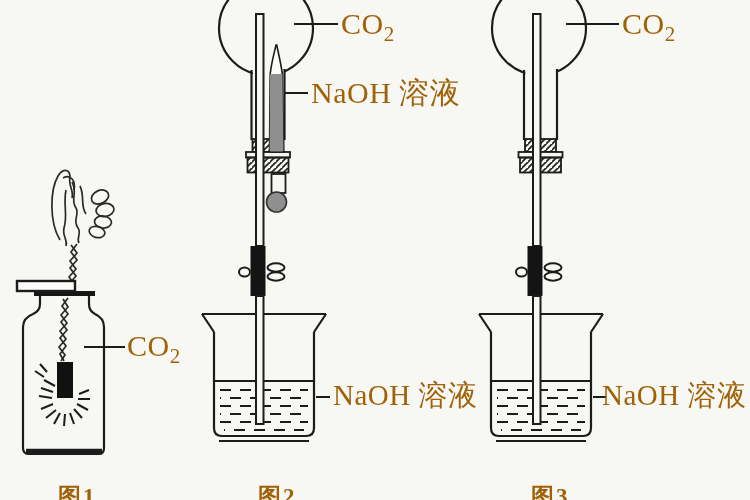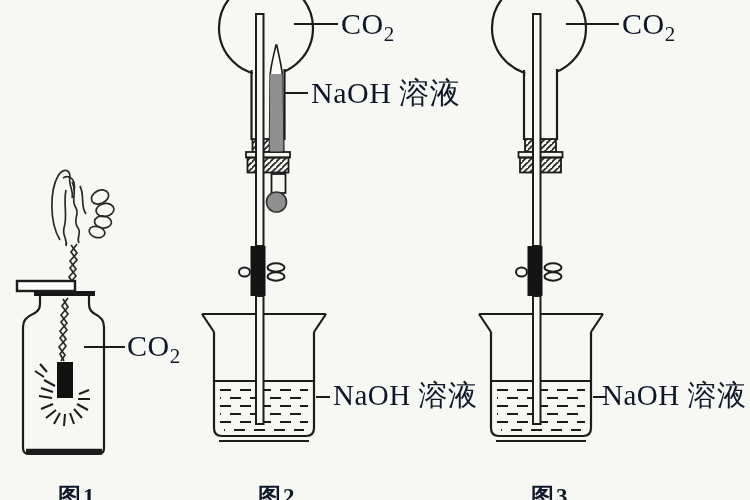--- a/index.html
+++ b/index.html
@@ -8,21 +8,21 @@
     width:750px; height:500px;
     background:#f7f7f4;
     overflow:hidden;
     font-family:"Liberation Serif","DejaVu Serif",serif;
     color:#141414;
   }
   .stage svg { position:absolute; left:0; top:0; }
   .lbl {
     position:absolute;
     white-space:nowrap;
-    color:#0f172a;
+    color:#a16207;
     line-height:1;
     letter-spacing:0.5px;
   }
   .formula { font-size:30px; }
   .formula sub { font-size:70%; line-height:0; }
   .naoh-top    { font-size:30px; }
   .naoh-beaker { font-size:29px; }
   .caption { font-size:23px; font-weight:600; letter-spacing:2px; }
 </style>
 </head>

